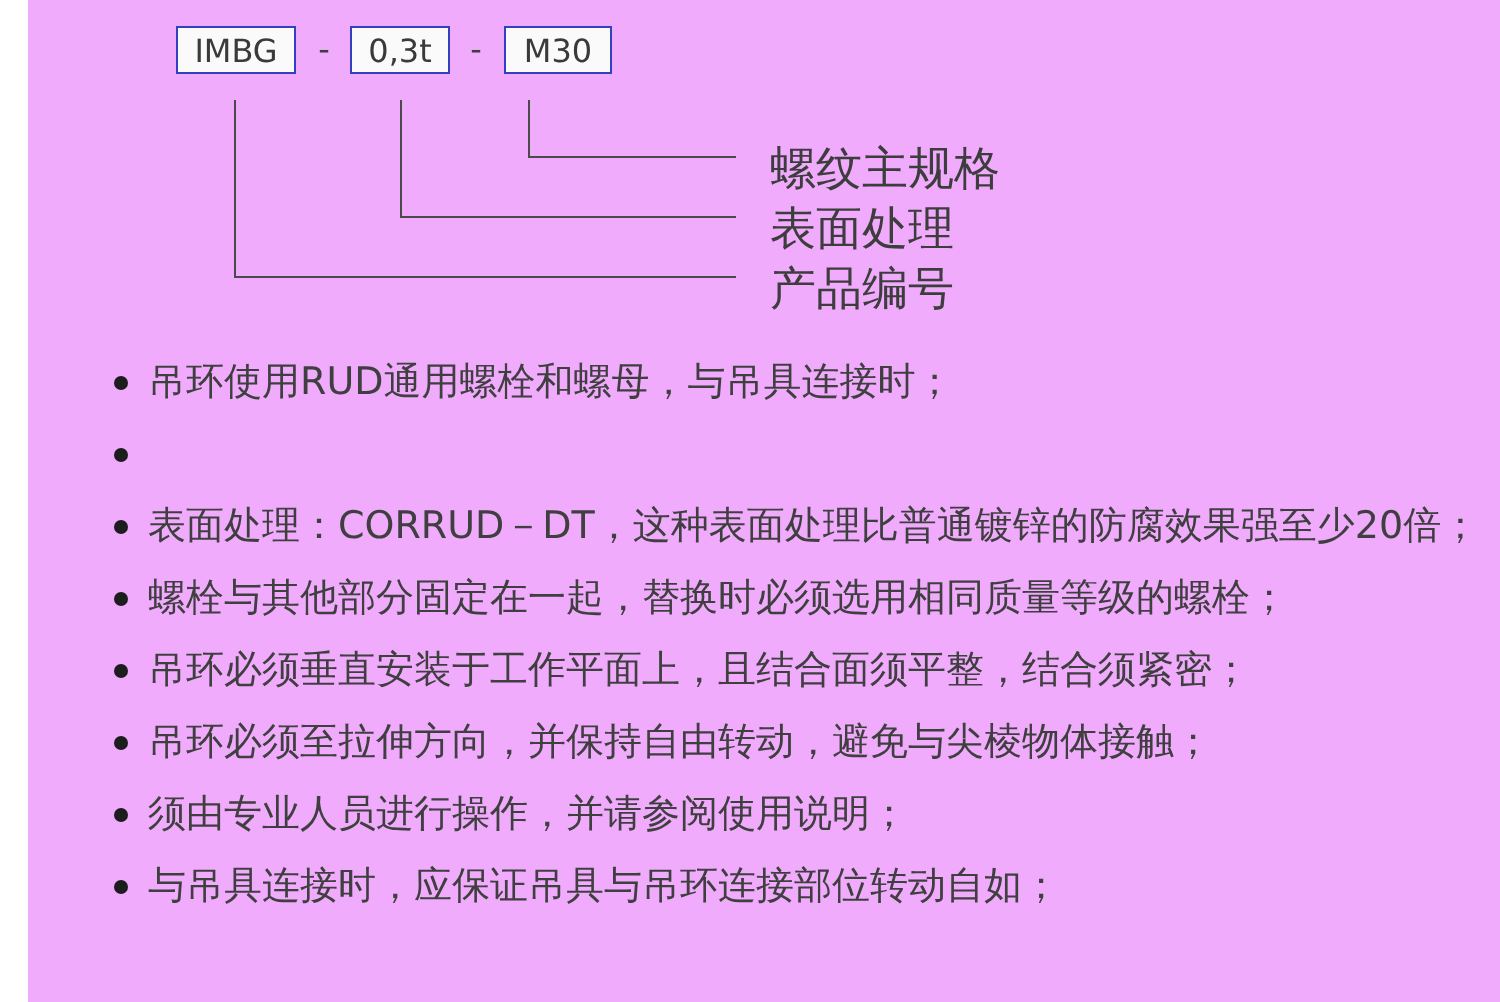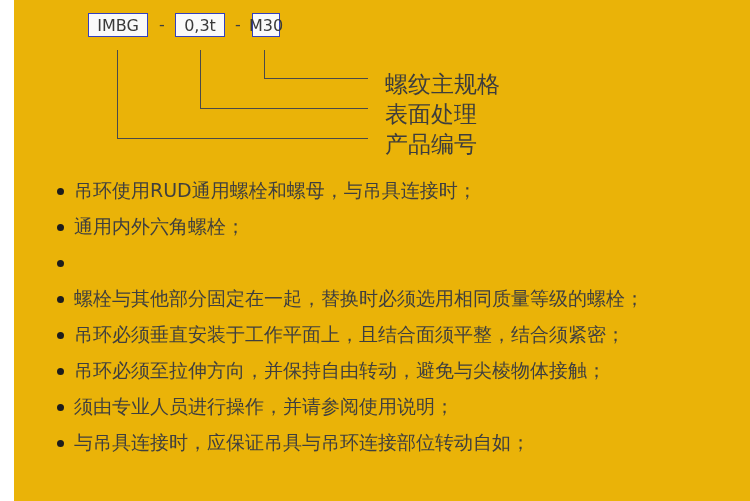--- a/index.html
+++ b/index.html
@@ -2,40 +2,40 @@
 <html><head>
 <meta charset="utf-8">
 <style>
   * { margin:0; padding:0; box-sizing:border-box; }
   html,body { width:750px; height:501px; }
   body { font-family:"DejaVu Sans","Liberation Sans",sans-serif; }
 
   .page {
     position:relative;
     width:750px; height:501px;
-    background:#eab308;
+    background:#f0abfc;
     overflow:hidden;
   }
   .left-strip {
     position:absolute; left:0; top:0;
     width:14px; height:501px;
     background:#ffffff;
   }
 
   
   .code-box {
     position:absolute; top:13px; height:24px;
     border:1px solid #3340c0;
     background:#fafafa;
     display:flex; align-items:center; justify-content:center;
     font-size:16px; color:#3a3a3a;
   }
   .box-1 { left:88px;  width:60px; }
   .box-2 { left:175px; width:50px; }
-  .box-3 { left:252px; width:28px; }
+  .box-3 { left:252px; width:54px; }
 
   .dash {
     position:absolute; top:13px; height:24px; width:12px;
     line-height:24px; text-align:center;
     font-size:16px; color:#3f3f3f;
   }
   .dash-1 { left:156px; }
   .dash-2 { left:232px; }
 
   .line { position:absolute; background:#4a4a4a; }
@@ -104,24 +104,24 @@
     <div class="callout c3">产品编号</div>
   </div>
 
   <ul class="notes">
     <li>
       <span class="dot"></span>
       <span>吊环使用RUD通用螺栓和螺母，与吊具连接时；</span>
     </li>
     <li>
       <span class="dot"></span>
-      <span>通用内外六角螺栓；</span>
     </li>
     <li>
       <span class="dot"></span>
+      <span>表面处理：CORRUD－DT，这种表面处理比普通镀锌的防腐效果强至少20倍；</span>
     </li>
     <li>
       <span class="dot"></span>
       <span>螺栓与其他部分固定在一起，替换时必须选用相同质量等级的螺栓；</span>
     </li>
     <li>
       <span class="dot"></span>
       <span>吊环必须垂直安装于工作平面上，且结合面须平整，结合须紧密；</span>
     </li>
     <li>

